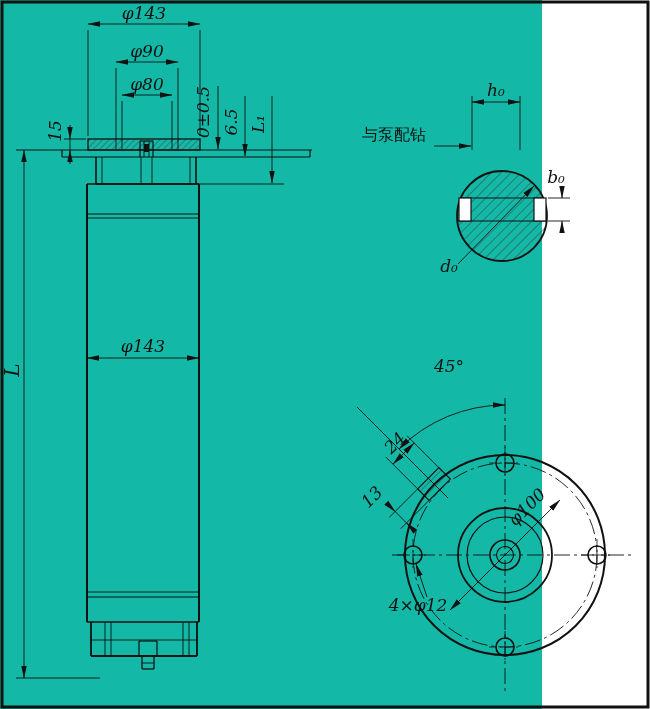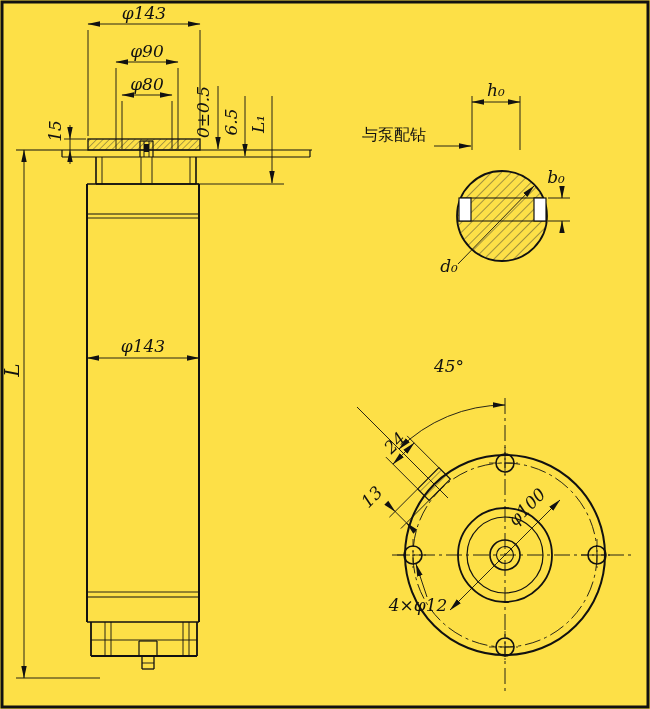--- a/index.html
+++ b/index.html
@@ -1,16 +1,16 @@
 <!DOCTYPE html>
 <html><head>
 <meta charset="utf-8">
 <style>
   html,body{margin:0;padding:0;background:#ffffff;}
-  .page{width:650px;height:709px;position:relative;background:#fde047;}
+  .page{width:542px;height:709px;position:relative;background:#14b8a6;}
   svg{display:block;}
   .ln{stroke:#111;fill:none;stroke-linecap:butt;}
   .fill-ink{fill:#111;stroke:none;}
   .fill-paper{fill:#ffffff;stroke:#111;}
   .hatched{stroke:#111;}
   .cl{stroke-dasharray:16 4 3 4;}
   .clsm{stroke-dasharray:8 3 2 3;}
   text{fill:#111;font-family:"DejaVu Serif","Liberation Serif",serif;font-style:italic;font-size:17px;stroke:none;}
   .cn{font-style:normal;font-family:"DejaVu Sans","Liberation Sans",sans-serif;font-size:16px;}
   .lg{font-size:20px;}

